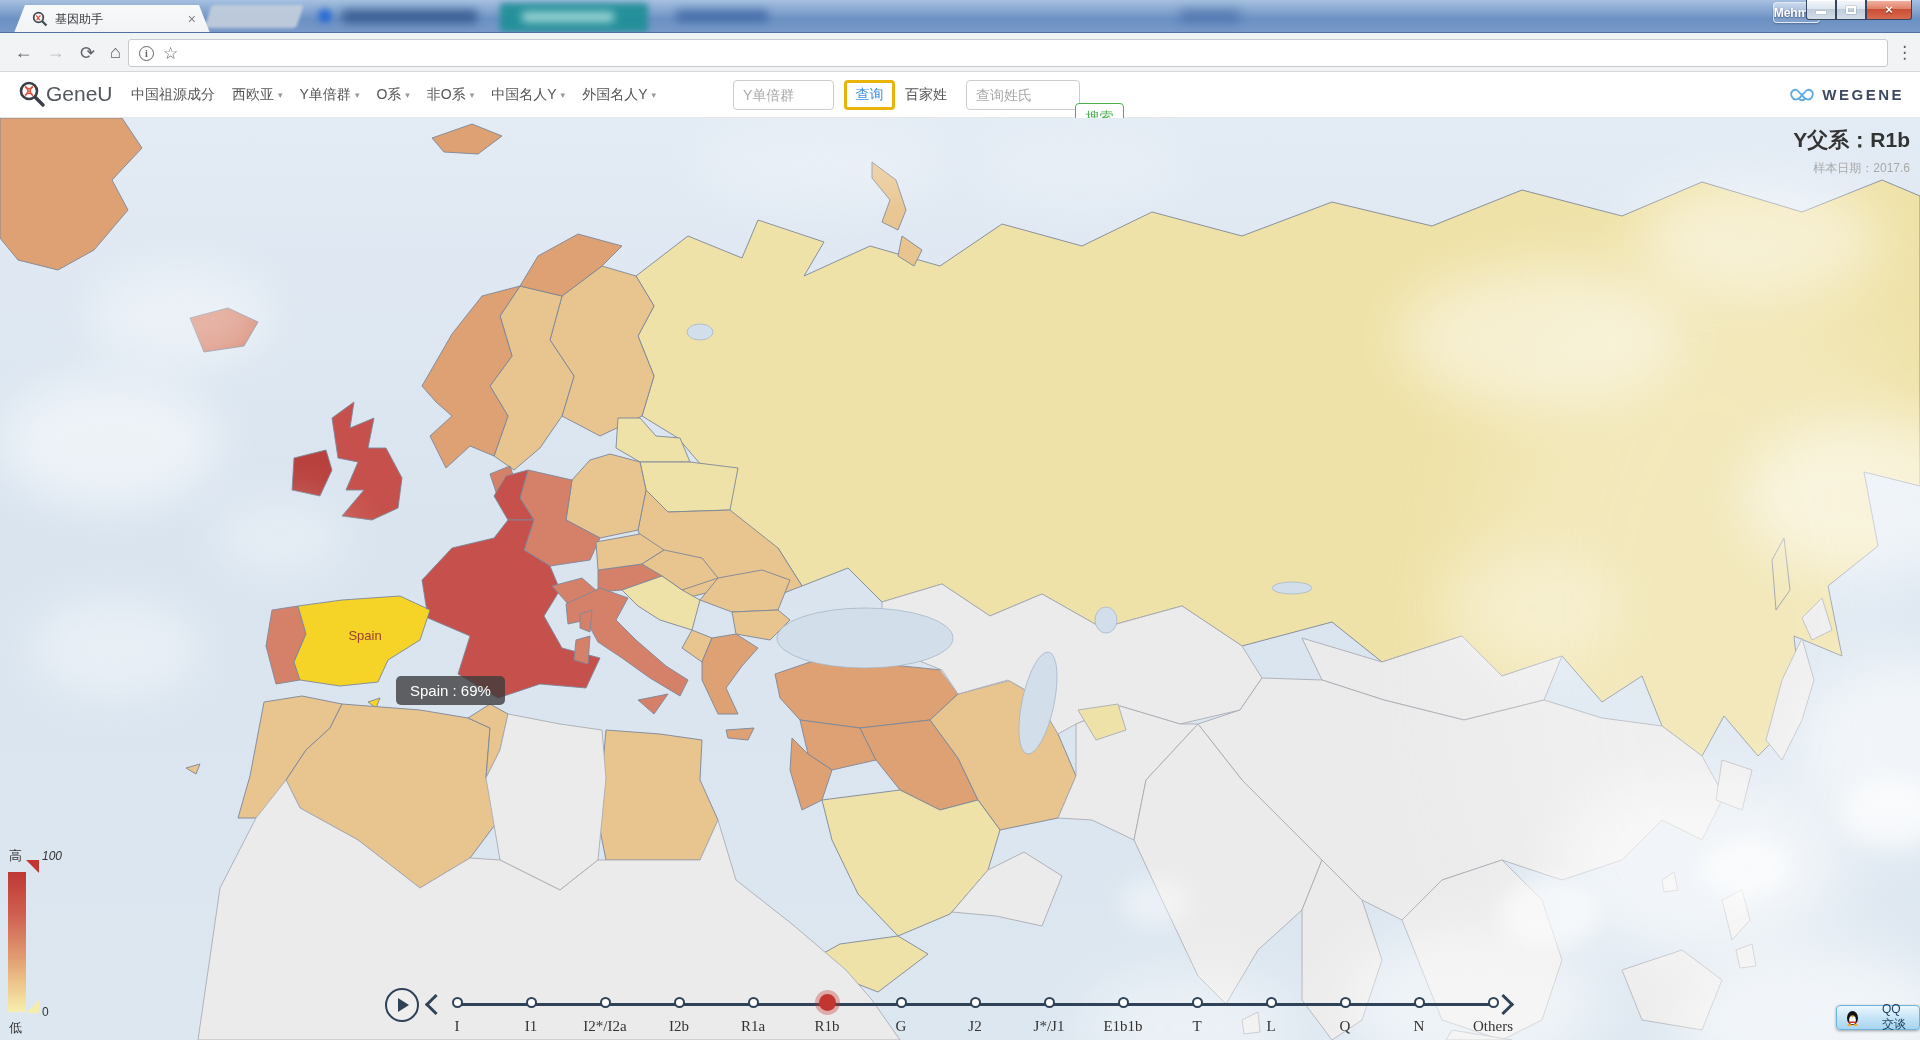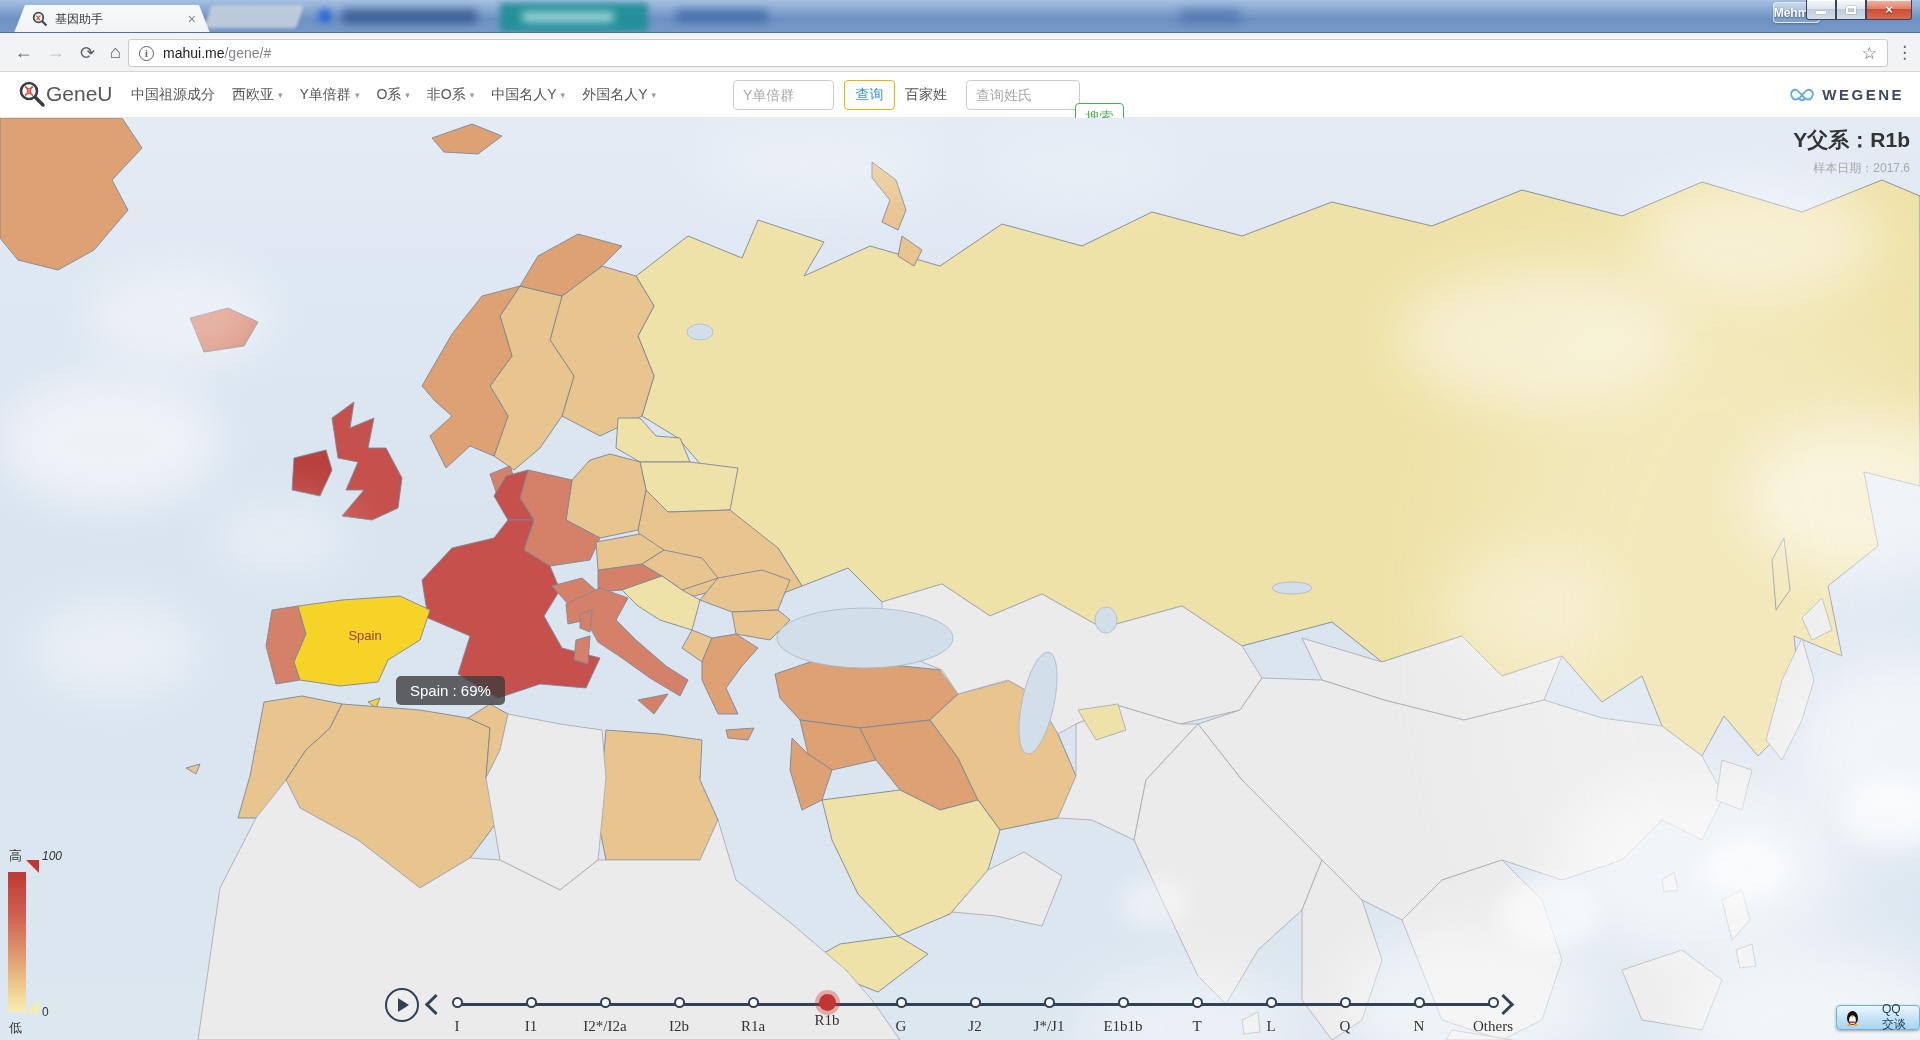--- a/index.html
+++ b/index.html
@@ -48,21 +48,21 @@
   .brand { position:absolute; left:18px; top:8px; display:flex; align-items:center; }
   .brand-name { font-size:21px; color:#53575e; }
   .menu { position:absolute; left:131px; top:0; height:46px; display:flex; align-items:center; gap:17px; }
   .nav-item { display:flex; align-items:center; gap:4px; font-size:14px; color:#555; cursor:pointer; white-space:nowrap; }
   .caret { font-size:9px; color:#999; }
   .inp { position:absolute; top:8px; height:30px; border:1px solid #ccc; border-radius:4px; font-size:14px; padding:0 9px;
     color:#333; background:#fff; font-family:inherit; }
   .inp::placeholder { color:#a9a9a9; }
   .btn { position:absolute; top:8px; height:30px; border-radius:4px; background:#fff; font-size:14px; display:flex;
     align-items:center; justify-content:center; cursor:pointer; }
-  .btn-query { left:844px; width:51px; border:1px solid #eab308; color:#3a8ee6;font-family:Liberation Mono, monospace; }
+  .btn-query { left:844px; width:51px; border:3px solid #eab308; color:#3a8ee6;font-family:Liberation Mono, monospace; }
   .btn-search { left:1075px; width:49px; border:1px solid #4caf50; color:#4caf50;margin-top:23px; }
   .surname-label { position:absolute; left:905px; top:14px; font-size:14px; color:#555; }
   .wegene { position:absolute; right:16px; top:12px; display:flex; align-items:center; gap:6px; }
   .wegene-text { font-size:15px; font-weight:bold; color:#3d4a5f; letter-spacing:2.5px; }
 
   
   .map { position:absolute; left:0; top:118px; width:1920px; height:922px;
     background:linear-gradient(180deg,#e3ebf4 0%,#d9e4ef 45%,#dde7f0 100%); overflow:hidden; }
   .map svg.world { position:absolute; left:0; top:0; }
   .cloud { position:absolute; background:#fff; border-radius:50%; pointer-events:none; }
@@ -89,21 +89,21 @@
   .chev { position:absolute; width:15px; height:15px; border-left:3px solid #2f4257; border-bottom:3px solid #2f4257; cursor:pointer; }
   .chev-left { left:428px; top:879px; transform:rotate(45deg); }
   .chev-right { left:1496px; top:879px; transform:rotate(-135deg); }
   .tl-track { position:absolute; left:457px; top:885px; width:1036px; height:3px; background:#2f4257; }
   .tl-items { position:absolute; left:417px; top:879px; height:60px; }
   .tl-item { position:absolute; top:0; width:80px; cursor:pointer; }
   .tl-dot { width:11px; height:11px; border:2px solid #2f4257; background:#fff; border-radius:50%; margin:0 auto; }
   .tl-item.sel .tl-dot { width:17px; height:17px; border:none; background:#c23531; margin-top:-3px;
     box-shadow:0 0 0 4px rgba(194,53,49,.35); }
   .tl-label { margin-top:10px; text-align:center; font-size:15px; color:#333; font-family:"Liberation Serif","DejaVu Serif",serif; }
-  .tl-item.sel .tl-label { margin-top:1px; }
+  .tl-item.sel .tl-label { margin-top:7px; }
 
   
   .qq { position:absolute; left:1836px; top:1005px; height:25px; padding:0 8px; display:flex; align-items:center; gap:22px;
     border:1px solid #6fb1dd; border-radius:4px; background:linear-gradient(#ecf7fe 0%,#c3e2f6 55%,#a8d5f0 100%);
     font-size:12px; color:#1a3c5e; box-shadow:0 1px 3px rgba(0,0,0,.35); cursor:pointer; }
 </style>
 </head>
 <body>
 
 <div class="viewport">
@@ -143,21 +143,20 @@
     </div>
   </div>
 
   <div class="toolbar">
     <div class="nav-ico" style="left:10px;">←</div>
     <div class="nav-ico disabled" style="left:42px;">→</div>
     <div class="nav-ico" style="left:74px;">⟳</div>
     <div class="nav-ico" style="left:102px;">⌂</div>
     <div class="addr">
       <span class="info-ico">i</span>
-      <span class="url"><span>mahui.me</span><span class="path">/gene/#</span></span>
       <span class="star">☆</span>
     </div>
     <div class="kebab">⋮</div>
   </div>
 
   <div class="sitenav">
     <div class="brand">
       <span style="display:flex;">
         <svg width="28" height="28" viewBox="0 0 28 28">
           <circle cx="11" cy="11" r="8" fill="none" stroke="#3a3f47" stroke-width="2.6"></circle>

